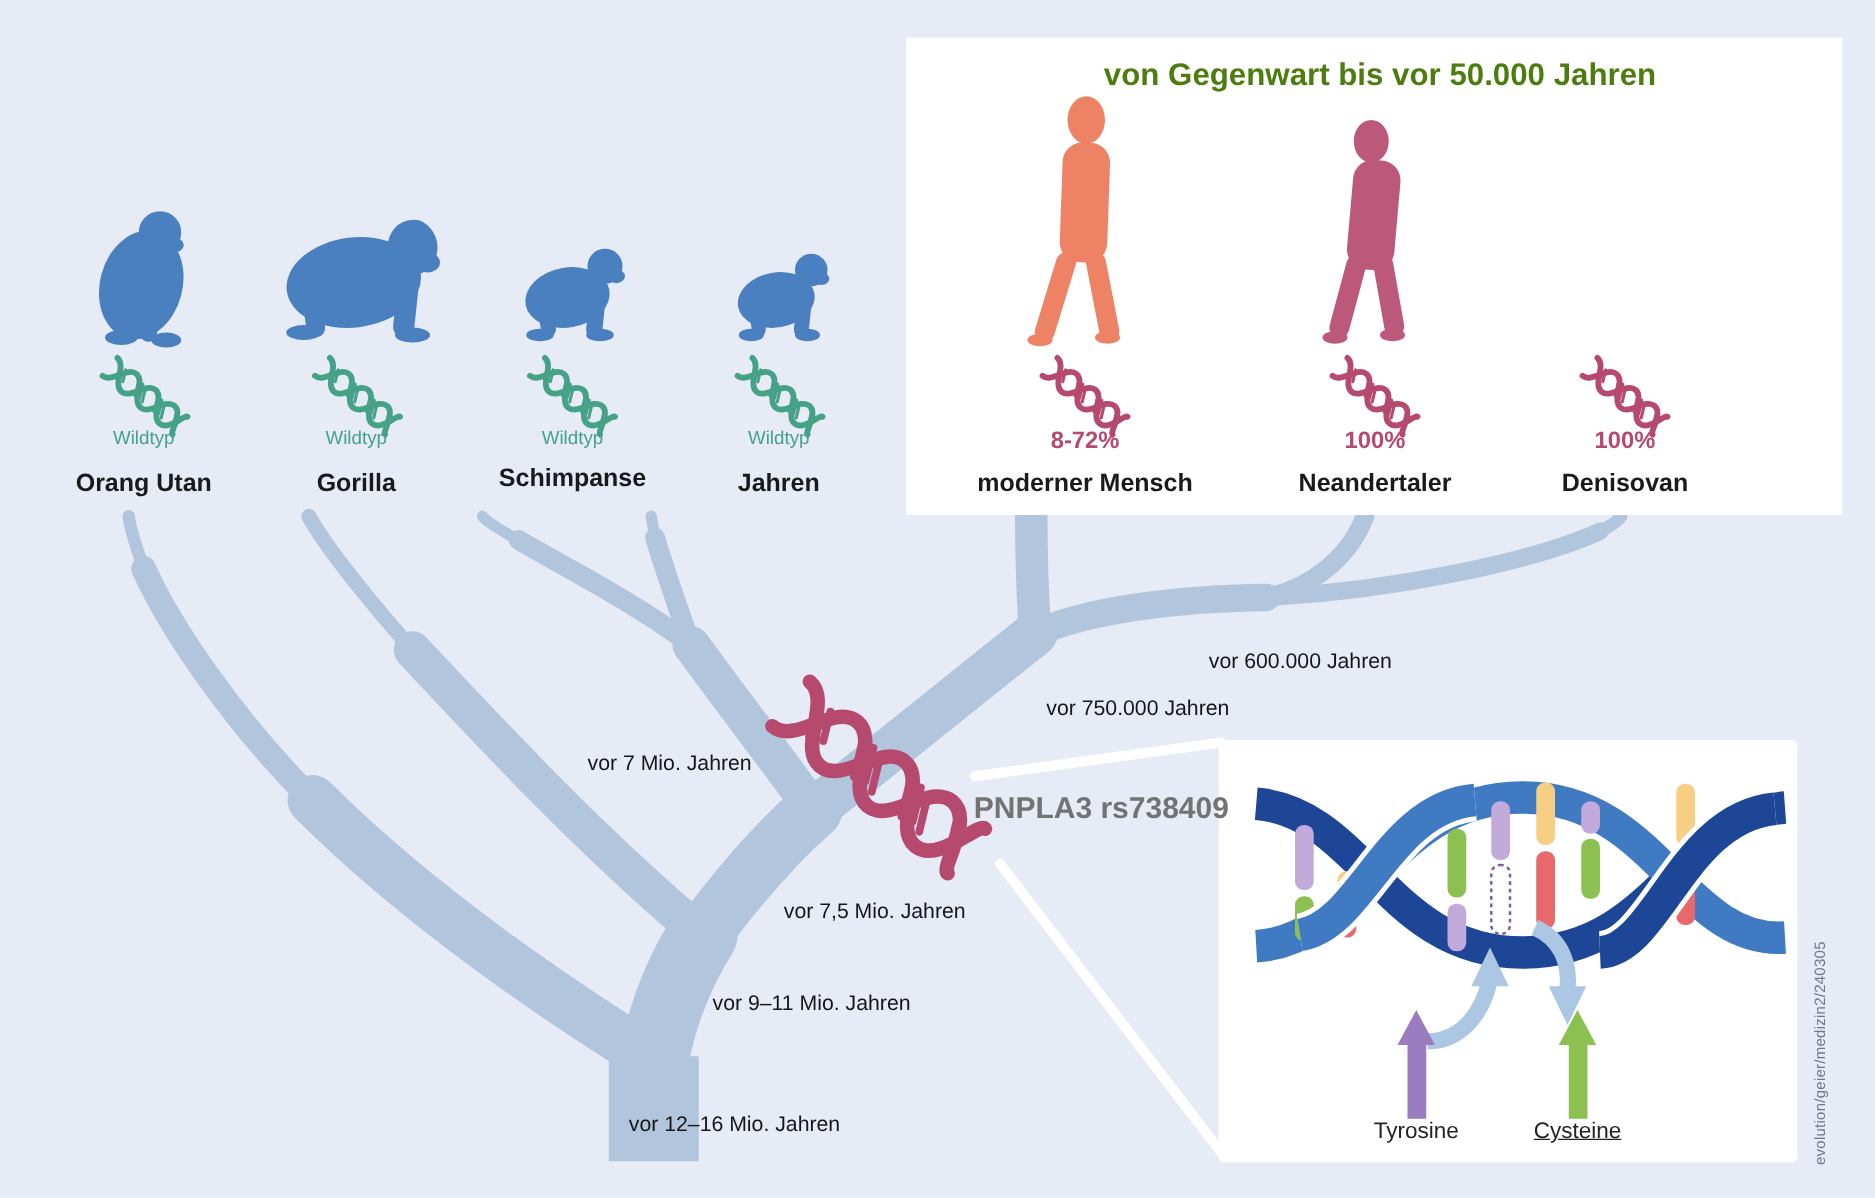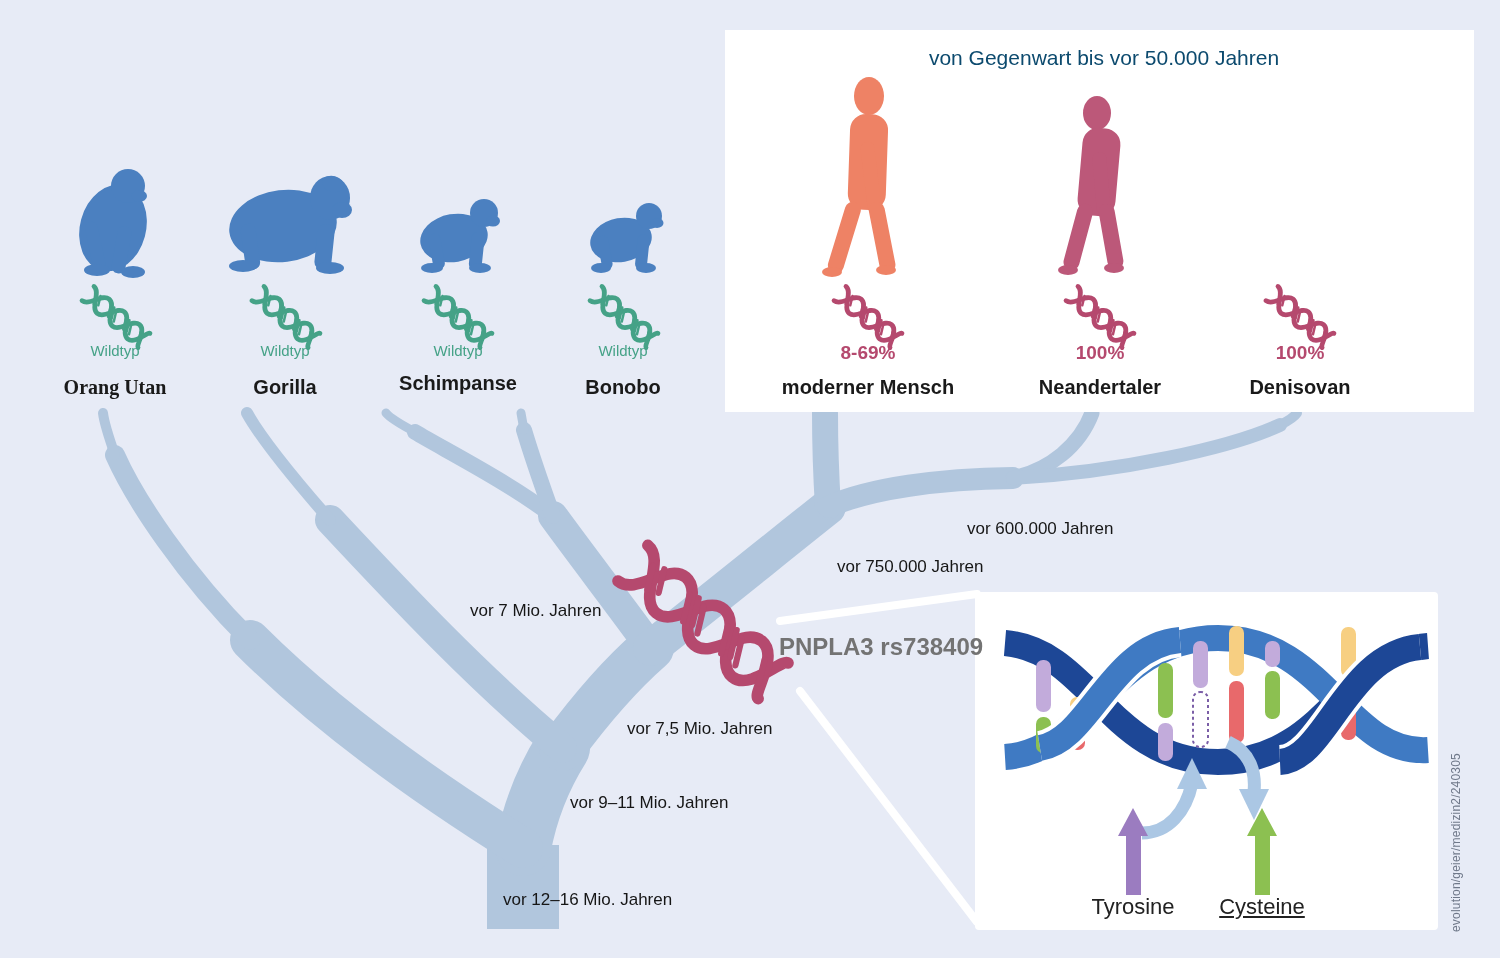--- a/index.html
+++ b/index.html
@@ -7,23 +7,23 @@
     position:relative;width:1500px;height:958px;overflow:hidden;
     background:#e7ebf6;font-family:"Liberation Sans",sans-serif;
   }
   .stage svg{position:absolute;left:0;top:0;}
   .txt{position:absolute;white-space:nowrap;color:#1a1a1a;}
   .ctr{transform:translateX(-50%);text-align:center;}
   .species{font-size:20px;font-weight:bold;color:#1a1a1a;}
   .variant-green{font-size:15px;font-weight:normal;color:#45a287;}
   .variant-pink{font-size:19px;font-weight:bold;color:#b5496e;}
   .treelabel{font-size:17px;color:#161616;margin-top:27px;}
-  .paneltitle{font-size:21px;font-weight:normal;color:#0c4a6e;}
+  .paneltitle{font-size:25px;font-weight:bold;color:#4d7c0f;}
   .gene{font-size:24px;font-weight:bold;color:#737373;}
-  .amino{font-size:22px;color:#222;}
+  .amino{font-size:18px;color:#222;}
   .credit{
     font-size:12px;color:#70798a;transform:rotate(-90deg);
     transform-origin:0 0;letter-spacing:0.2px;
   }
 </style>
 </head>
 <body>
 
 <div class="stage">
 
@@ -184,29 +184,29 @@
     <rect x="1078" y="204" width="16" height="68" rx="8" transform="rotate(15 1086 208)"></rect>
     <rect x="1098" y="204" width="16" height="66" rx="8" transform="rotate(-10 1106 208)"></rect>
     <ellipse cx="1068" cy="270" rx="10" ry="5"></ellipse>
     <ellipse cx="1114" cy="268" rx="10" ry="5"></ellipse>
   </g>
 </svg>
 
 <div class="txt ctr paneltitle" style="left:1104px;top:46px;">von Gegenwart bis vor 50.000 Jahren</div>
 
 <div class="txt ctr variant-green" style="left:115px;top:342px;">Wildtyp</div>
-<div class="txt ctr species" style="left:115px;top:376px;font-family:Liberation Serif, serif;">Orang Utan</div>
+<div class="txt ctr species" style="left:115px;top:376px;">Orang Utan</div>
 <div class="txt ctr variant-green" style="left:285px;top:342px;">Wildtyp</div>
 <div class="txt ctr species" style="left:285px;top:376px;">Gorilla</div>
 <div class="txt ctr variant-green" style="left:458px;top:342px;">Wildtyp</div>
 <div class="txt ctr species" style="left:458px;top:372px;">Schimpanse</div>
 <div class="txt ctr variant-green" style="left:623px;top:342px;">Wildtyp</div>
-<div class="txt ctr species" style="left:623px;top:376px;">Bonobo</div>
-
-<div class="txt ctr variant-pink" style="left:868px;top:342px;">8-69%</div>
+<div class="txt ctr species" style="left:623px;top:376px;">Jahren</div>
+
+<div class="txt ctr variant-pink" style="left:868px;top:342px;">8-72%</div>
 <div class="txt ctr species" style="left:868px;top:376px;">moderner Mensch</div>
 <div class="txt ctr variant-pink" style="left:1100px;top:342px;">100%</div>
 <div class="txt ctr species" style="left:1100px;top:376px;">Neandertaler</div>
 <div class="txt ctr variant-pink" style="left:1300px;top:342px;">100%</div>
 <div class="txt ctr species" style="left:1300px;top:376px;text-align:right;">Denisovan</div>
 
 <div class="txt treelabel" style="left:967px;top:492px;">vor 600.000 Jahren</div>
 <div class="txt treelabel" style="left:837px;top:530px;">vor 750.000 Jahren</div>
 <div class="txt treelabel" style="left:470px;top:574px;">vor 7 Mio. Jahren</div>
 <div class="txt treelabel" style="left:627px;top:692px;">vor 7,5 Mio. Jahren</div>

